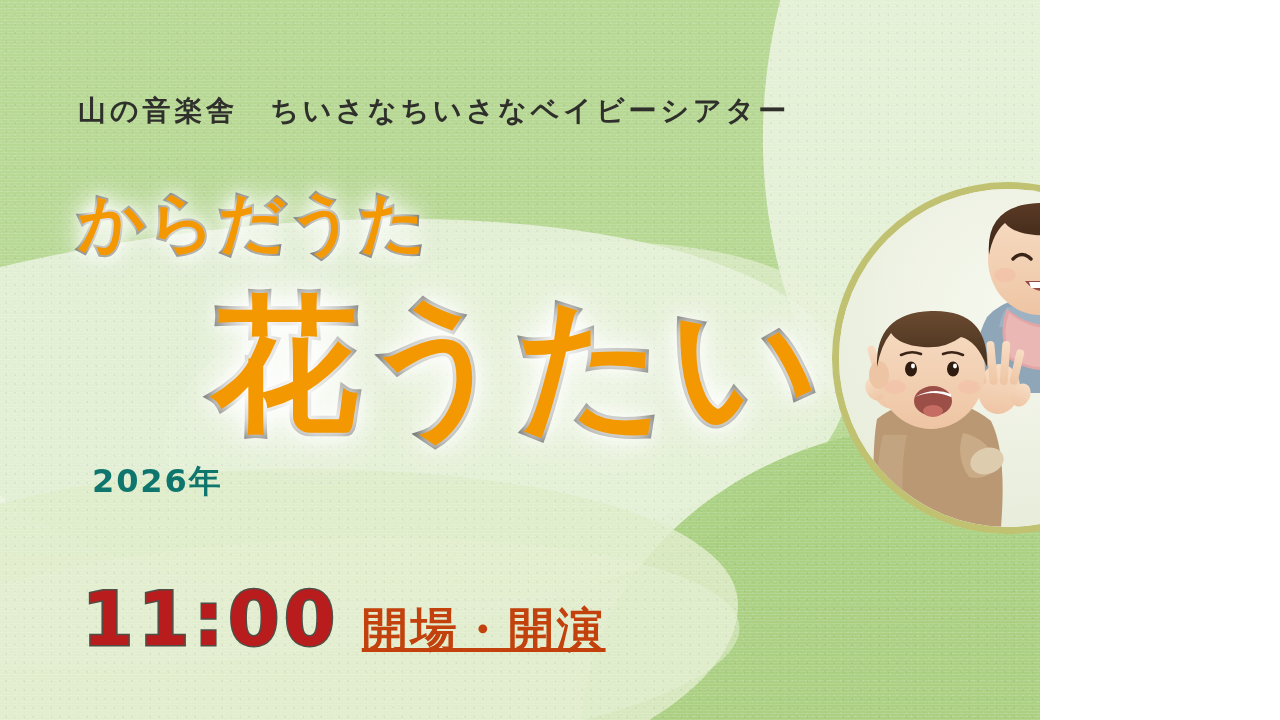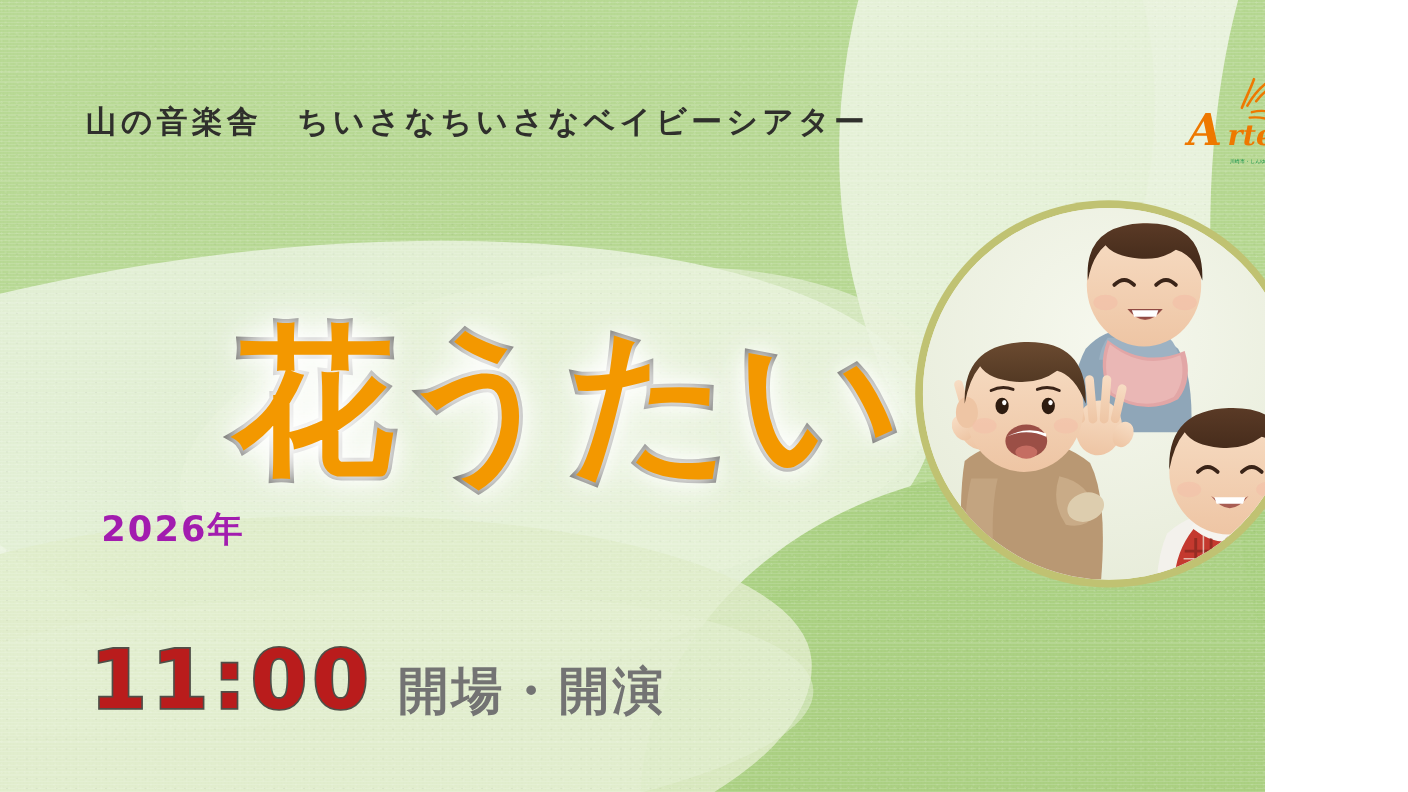--- a/index.html
+++ b/index.html
@@ -5,21 +5,21 @@
 <style>
   * { margin:0; padding:0; box-sizing:border-box; }
   html, body {
     width:1280px; height:720px;
     overflow:hidden;
     font-family:"DejaVu Sans","Liberation Sans",sans-serif;
   }
 
   #poster{
     position:relative;
-    width:1150px; height:720px;
+    width:1040px; height:720px;
     background:#dfeccb;
     overflow:hidden;
   }
 
   
   .bg-base{
     position:absolute; inset:0;
     background:
       linear-gradient(175deg,#e9f3dc 0%,#e4f0d4 18%,#dcecc6 40%,#d9eac2 62%,#d4e7ba 100%);
   }
@@ -154,21 +154,21 @@
       0 0 18px #ffffff, 0 0 28px #ffffff,
       0 0 44px rgba(255,255,255,.95), 0 0 60px rgba(255,255,255,.85);
     white-space:nowrap;
   }
 
   
   .year{
     position:absolute; left:92px; top:460px;
     font-size:32px; font-weight:700;
     letter-spacing:.06em;
-    color:#a21caf;
+    color:#0f766e;
     white-space:nowrap;
   }
   .dateline{
     position:absolute; left:82px; top:500px;
     white-space:nowrap;
     line-height:1;
     color:#3a3a33;
   }
   .timeline{
     position:absolute; left:82px; top:582px;
@@ -192,22 +192,23 @@
   .time-num{
     font-size:74px; font-weight:800;
     color:#b91c1c;
     -webkit-text-stroke:3px #4f4f48;
     paint-order:stroke fill;
     letter-spacing:.06em;
   }
   .time-label{
     font-size:46px; font-weight:700;
     letter-spacing:.06em;
-    color:#737373;
+    color:#c2410c;
     margin-left:22px;
+    text-decoration:underline;
   }
 
   
   .photo-wrap{
     position:absolute; left:832px; top:182px;
     width:352px; height:352px;
   }
   .photo-ring{
     position:absolute; inset:0;
     border-radius:50%;
@@ -279,20 +280,21 @@
 
       <text x="8" y="70" font-family="'DejaVu Serif','Liberation Serif',serif" font-size="40" font-style="italic" font-weight="700" fill="#ee7800">A</text>
       <text x="44" y="70" font-family="'DejaVu Serif','Liberation Serif',serif" font-size="26" font-style="italic" font-weight="700" fill="#ee7800">rte</text>
       <text x="82" y="70" font-family="'DejaVu Serif','Liberation Serif',serif" font-size="30" font-style="italic" font-weight="700" fill="#12914a">R</text>
       <text x="101" y="70" font-family="'DejaVu Serif','Liberation Serif',serif" font-size="24" font-style="italic" font-weight="700" fill="#12914a">icca</text>
       <text x="96" y="79" font-family="'DejaVu Sans','Liberation Sans',sans-serif" font-size="9" font-weight="700" fill="#12914a" letter-spacing="1">SHINYURI</text>
       <text x="46" y="86" font-family="'DejaVu Sans','Liberation Sans',sans-serif" font-size="4.6" fill="#12914a">川崎市・しんゆり芸術祭 アルテリッカしんゆり</text>
     </svg>
   </div>
 
+  <div class="title-sub">からだうた</div>
 
   <div class="title-main">花うたい</div>
 
   <div class="photo-wrap">
     <div class="photo-ring"></div>
     <div class="photo-inner">
       <svg width="338" height="338" viewBox="0 0 338 338">
         <defs>
           <radialGradient id="bgph" cx="50%" cy="35%" r="75%">
             <stop offset="0%" stop-color="#f6f8ee"></stop>

